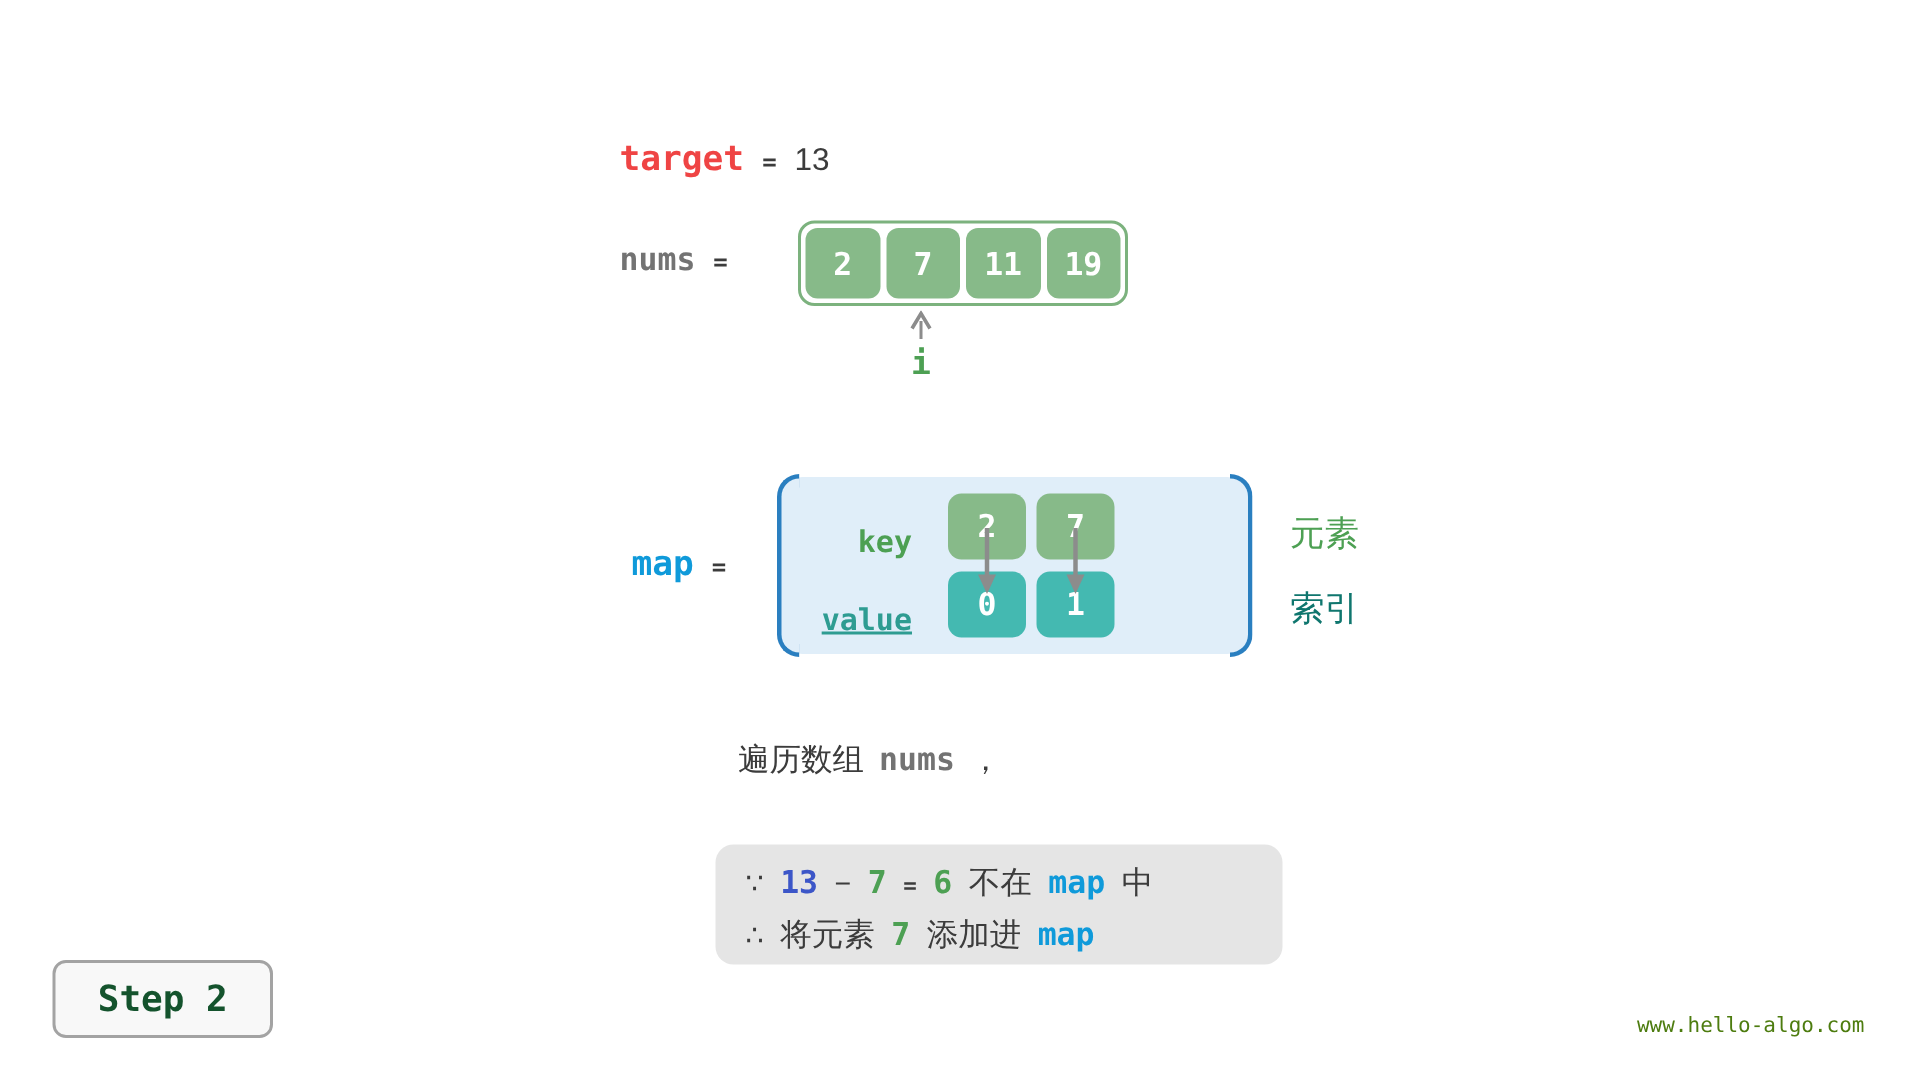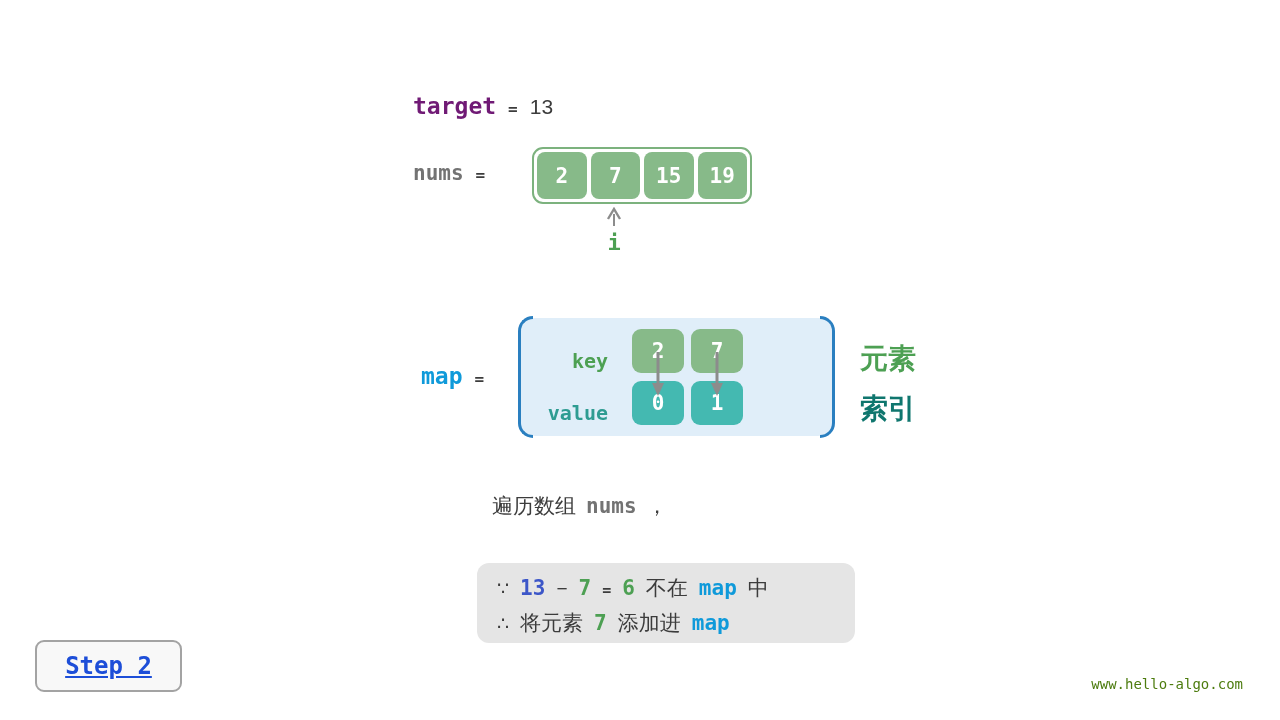--- a/index.html
+++ b/index.html
@@ -10,21 +10,21 @@
     background: #ffffff;
     font-family: "Liberation Sans", sans-serif;
     color: #3c3c3c;
     overflow: hidden;
   }
   .mono { font-family: "DejaVu Sans Mono", monospace; }
   .abs { position: absolute; }
 
   
   .target-line { left: 413px; top: 93px; display: flex; align-items: baseline; }
-  .kw-blue  { color: #701a75; font-weight: bold; font-size: 23px; }
+  .kw-blue  { color: #ef4444; font-weight: bold; font-size: 23px; }
   .eq-sign  { font-family: "DejaVu Sans Mono", monospace; font-weight: bold; font-size: 16px; color: #3c3c3c; margin: 0 12px; }
   .plain-num { font-size: 21px; color: #3c3c3c; }
 
   
   .nums-label { left: 413px; top: 161px; display: flex; align-items: baseline; }
   .kw-green { color: #737373; font-weight: bold; font-size: 21px; }
   .array-box {
     left: 532px; top: 147px; width: 220px; height: 57px;
     border: 2px solid #7cb27e; border-radius: 11px;
     background: #ffffff; display: flex; gap: 4px; padding: 3px;
@@ -51,33 +51,33 @@
   .bracket-left  { left: 518px; top: 316px; height: 122px;
     border: 3px solid #2a7fc0; border-right: none; border-radius: 16px 0 0 16px; }
   .bracket-right { left: 820px; top: 316px; height: 122px;
     border: 3px solid #2a7fc0; border-left: none; border-radius: 0 16px 16px 0; }
   .map-row { display: flex; gap: 7px; height: 44px; align-items: flex-end; }
   .map-row-label {
     width: 105px; text-align: right; padding-right: 17px;
     font-family: "DejaVu Sans Mono", monospace; font-weight: bold; font-size: 20px;
   }
   .label-key   { color: #4da053; }
-  .label-value { color: #2e9c92; }
+  .label-value { color: #2e9c92; text-decoration: underline; }
   .kv-cell {
     width: 52px; height: 44px; border-radius: 9px;
     color: #ffffff; font-family: "DejaVu Sans Mono", monospace;
     font-weight: bold; font-size: 21px;
     display: flex; align-items: center; justify-content: center;
   }
   .kv-key   { background: #87ba89; }
   .kv-value { background: #44b9b1; }
   .map-arrow { width: 16px; height: 48px; z-index: 3; }
   .map-arrow-1 { left: 650px; top: 350px; }
   .map-arrow-2 { left: 709px; top: 350px; }
-  .side-label { font-weight: bold; font-size: 28px; }
+  .side-label { font-weight: normal; font-size: 23px; }
   .side-element { left: 860px; top: 340px; color: #4da053; }
   .side-index   { left: 860px; top: 390px; color: #0f766e; }
 
   
   .note-line { left: 492px; top: 492px; display: flex; align-items: baseline; font-size: 21px; }
   .note-code { margin: 0 10px; font-size: 21px; }
 
   
   .reason-box {
     left: 477px; top: 563px; width: 378px; height: 80px;
@@ -90,21 +90,21 @@
   .tok-green { font-family: "DejaVu Sans Mono", monospace; font-weight: bold; font-size: 21px; color: #4da053; }
   .tok-map   { font-family: "DejaVu Sans Mono", monospace; font-weight: bold; font-size: 21px; color: #0f9ada; }
   .tok-op    { font-size: 19px; color: #3c3c3c; }
   .tok-eq    { font-family: "DejaVu Sans Mono", monospace; font-weight: bold; font-size: 15px; color: #3c3c3c; }
 
   
   .step-badge {
     left: 35px; top: 640px; width: 147px; height: 52px;
     background: #f8f8f8; border: 2px solid #a3a3a3; border-radius: 9px;
     display: flex; align-items: center; justify-content: center;
-    color: #1d4ed8; font-weight: bold; font-size: 24px; text-decoration: underline;
+    color: #14532d; font-weight: bold; font-size: 24px;
   }
   .watermark {
     right: 37px; top: 676px;
     color: #4d7c0f; font-size: 14px;
   }
 </style>
 </head>
 <body>
 
 <div class="abs target-line">
@@ -114,21 +114,21 @@
 </div>
 
 <div class="abs nums-label">
   <span class="mono kw-green">nums</span>
   <span class="eq-sign">=</span>
 </div>
 
 <div class="abs array-box">
   <div class="cell-green mono">2</div>
   <div class="cell-green mono">7</div>
-  <div class="cell-green mono">15</div>
+  <div class="cell-green mono">11</div>
   <div class="cell-green mono">19</div>
 </div>
 
 <svg class="abs pointer-arrow" viewBox="0 0 16 20">
   <line x1="8" y1="7" x2="8" y2="19" stroke="#8c8c8c" stroke-width="2"></line>
   <path d="M2,12 L8,2 L14,12" fill="none" stroke="#8c8c8c" stroke-width="2.4" stroke-linejoin="miter"></path>
 </svg>
 <div class="abs pointer-i mono">i</div>
 
 <div class="abs map-label">

